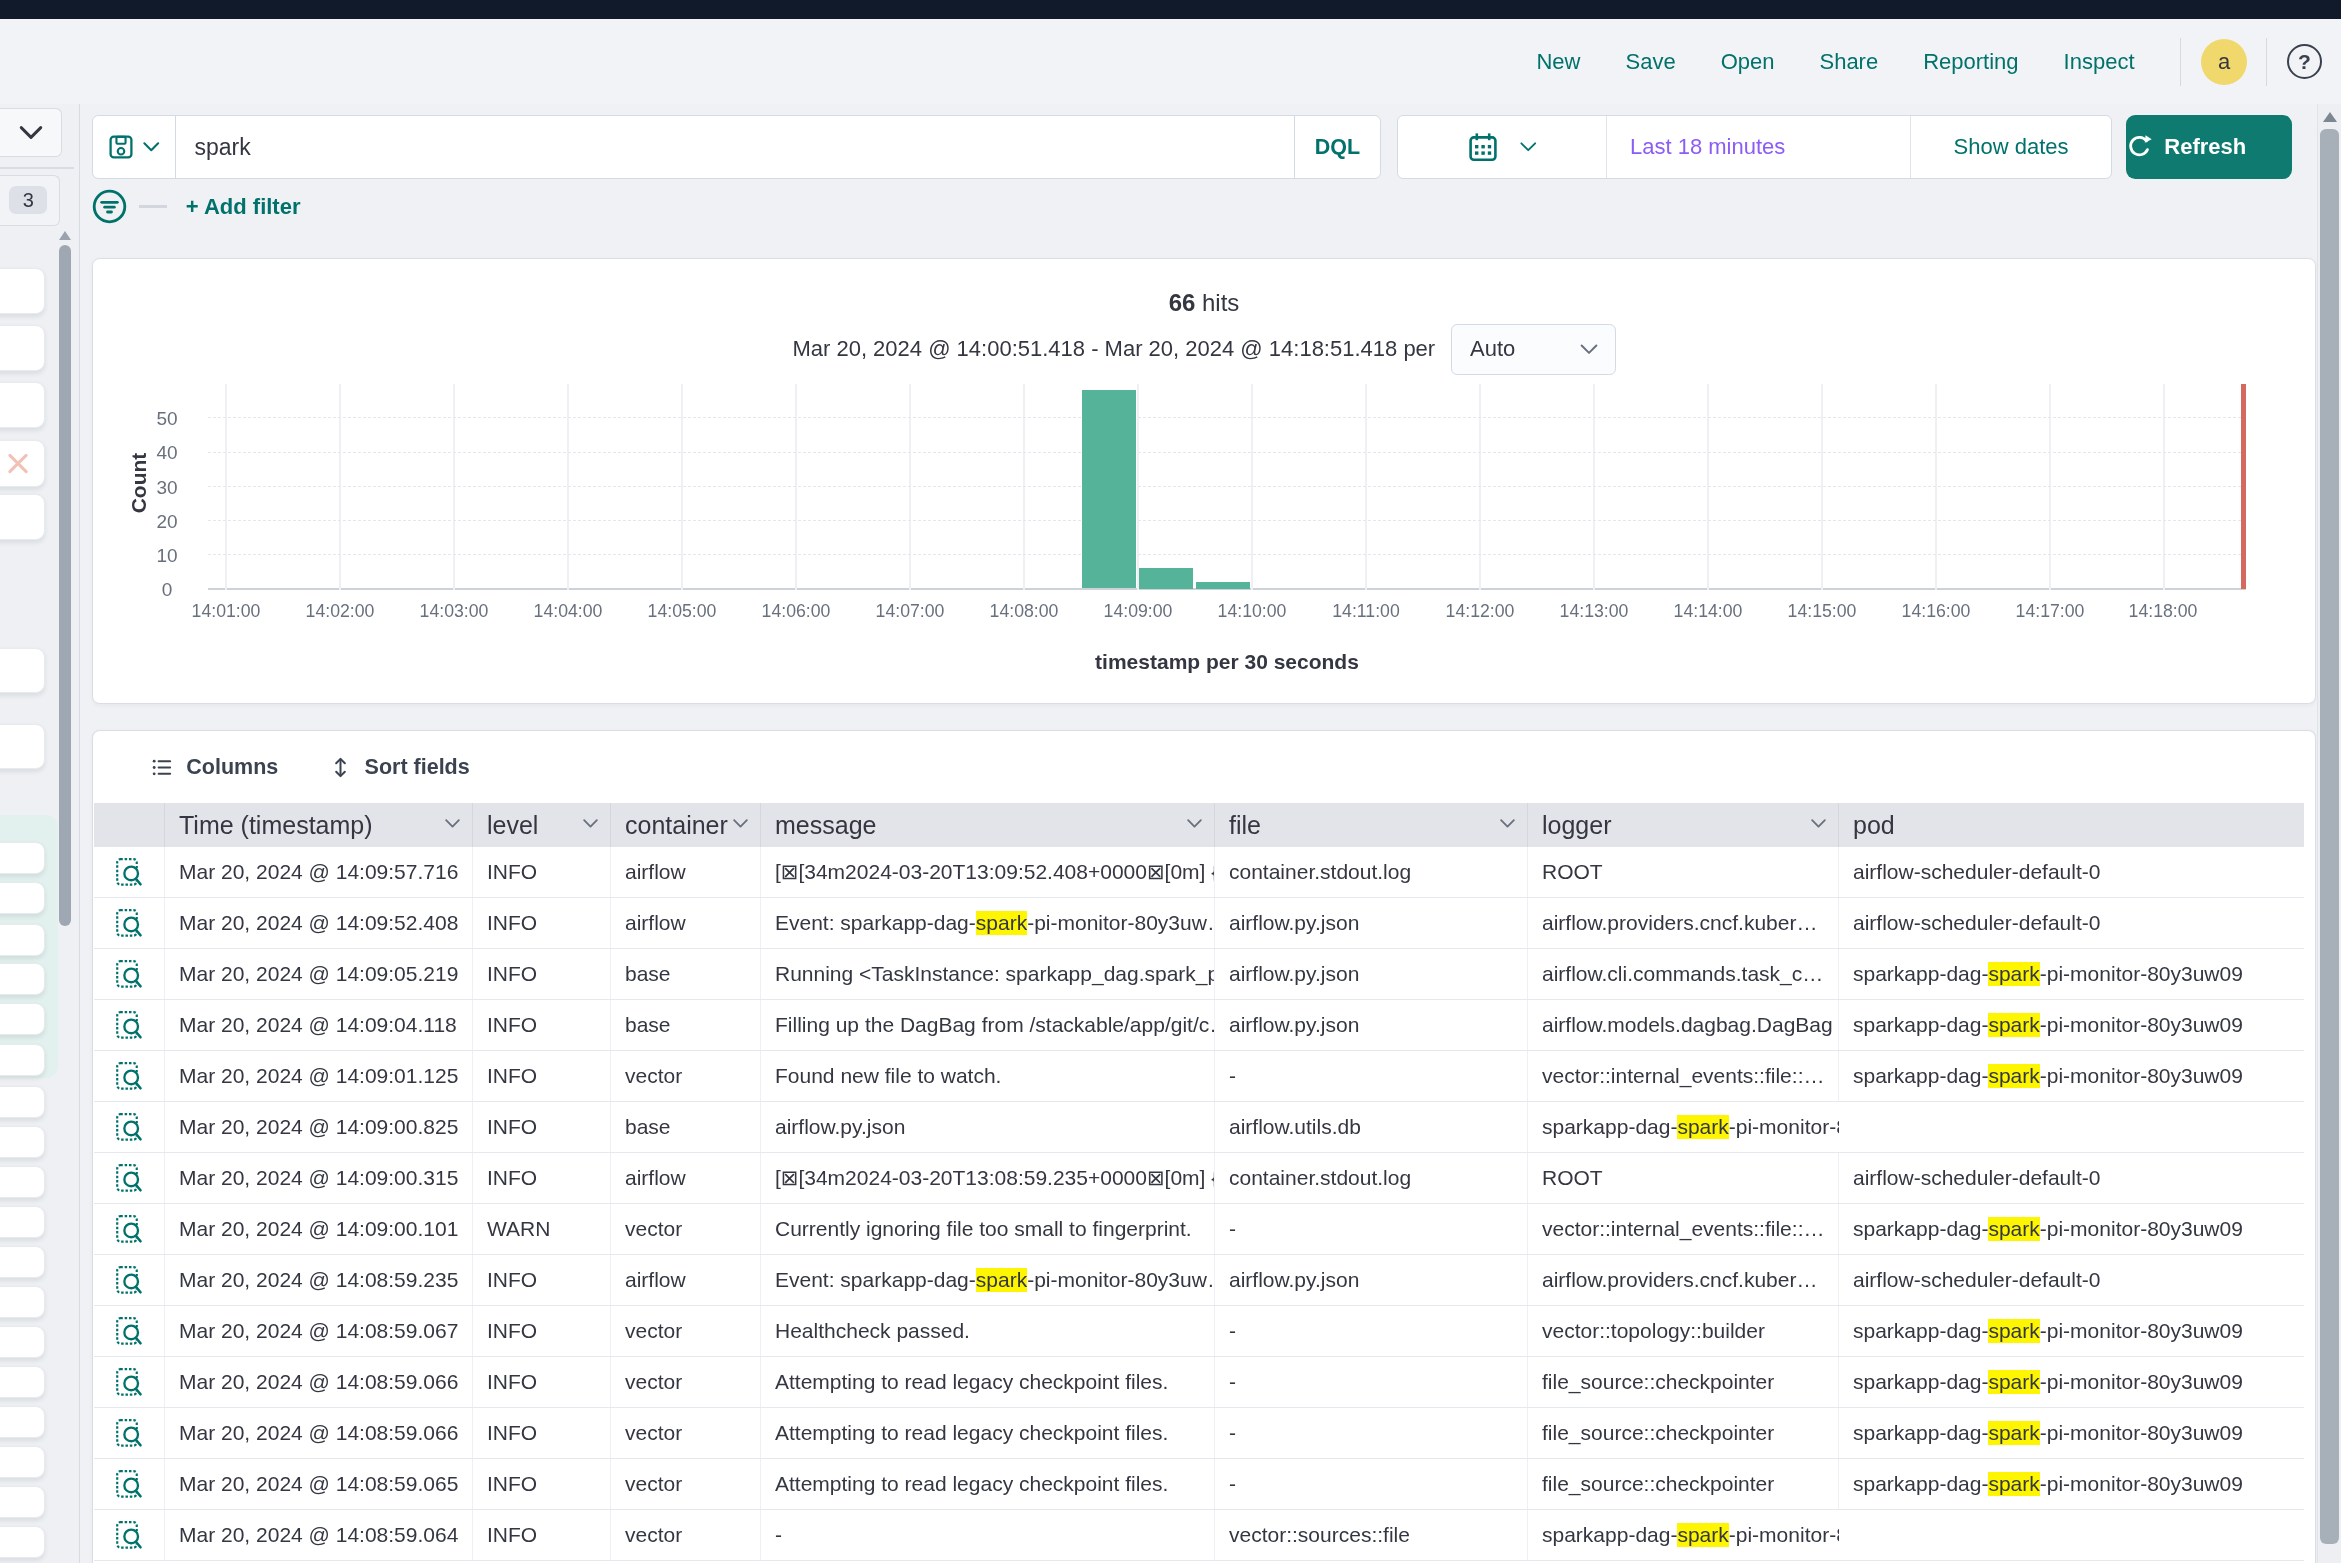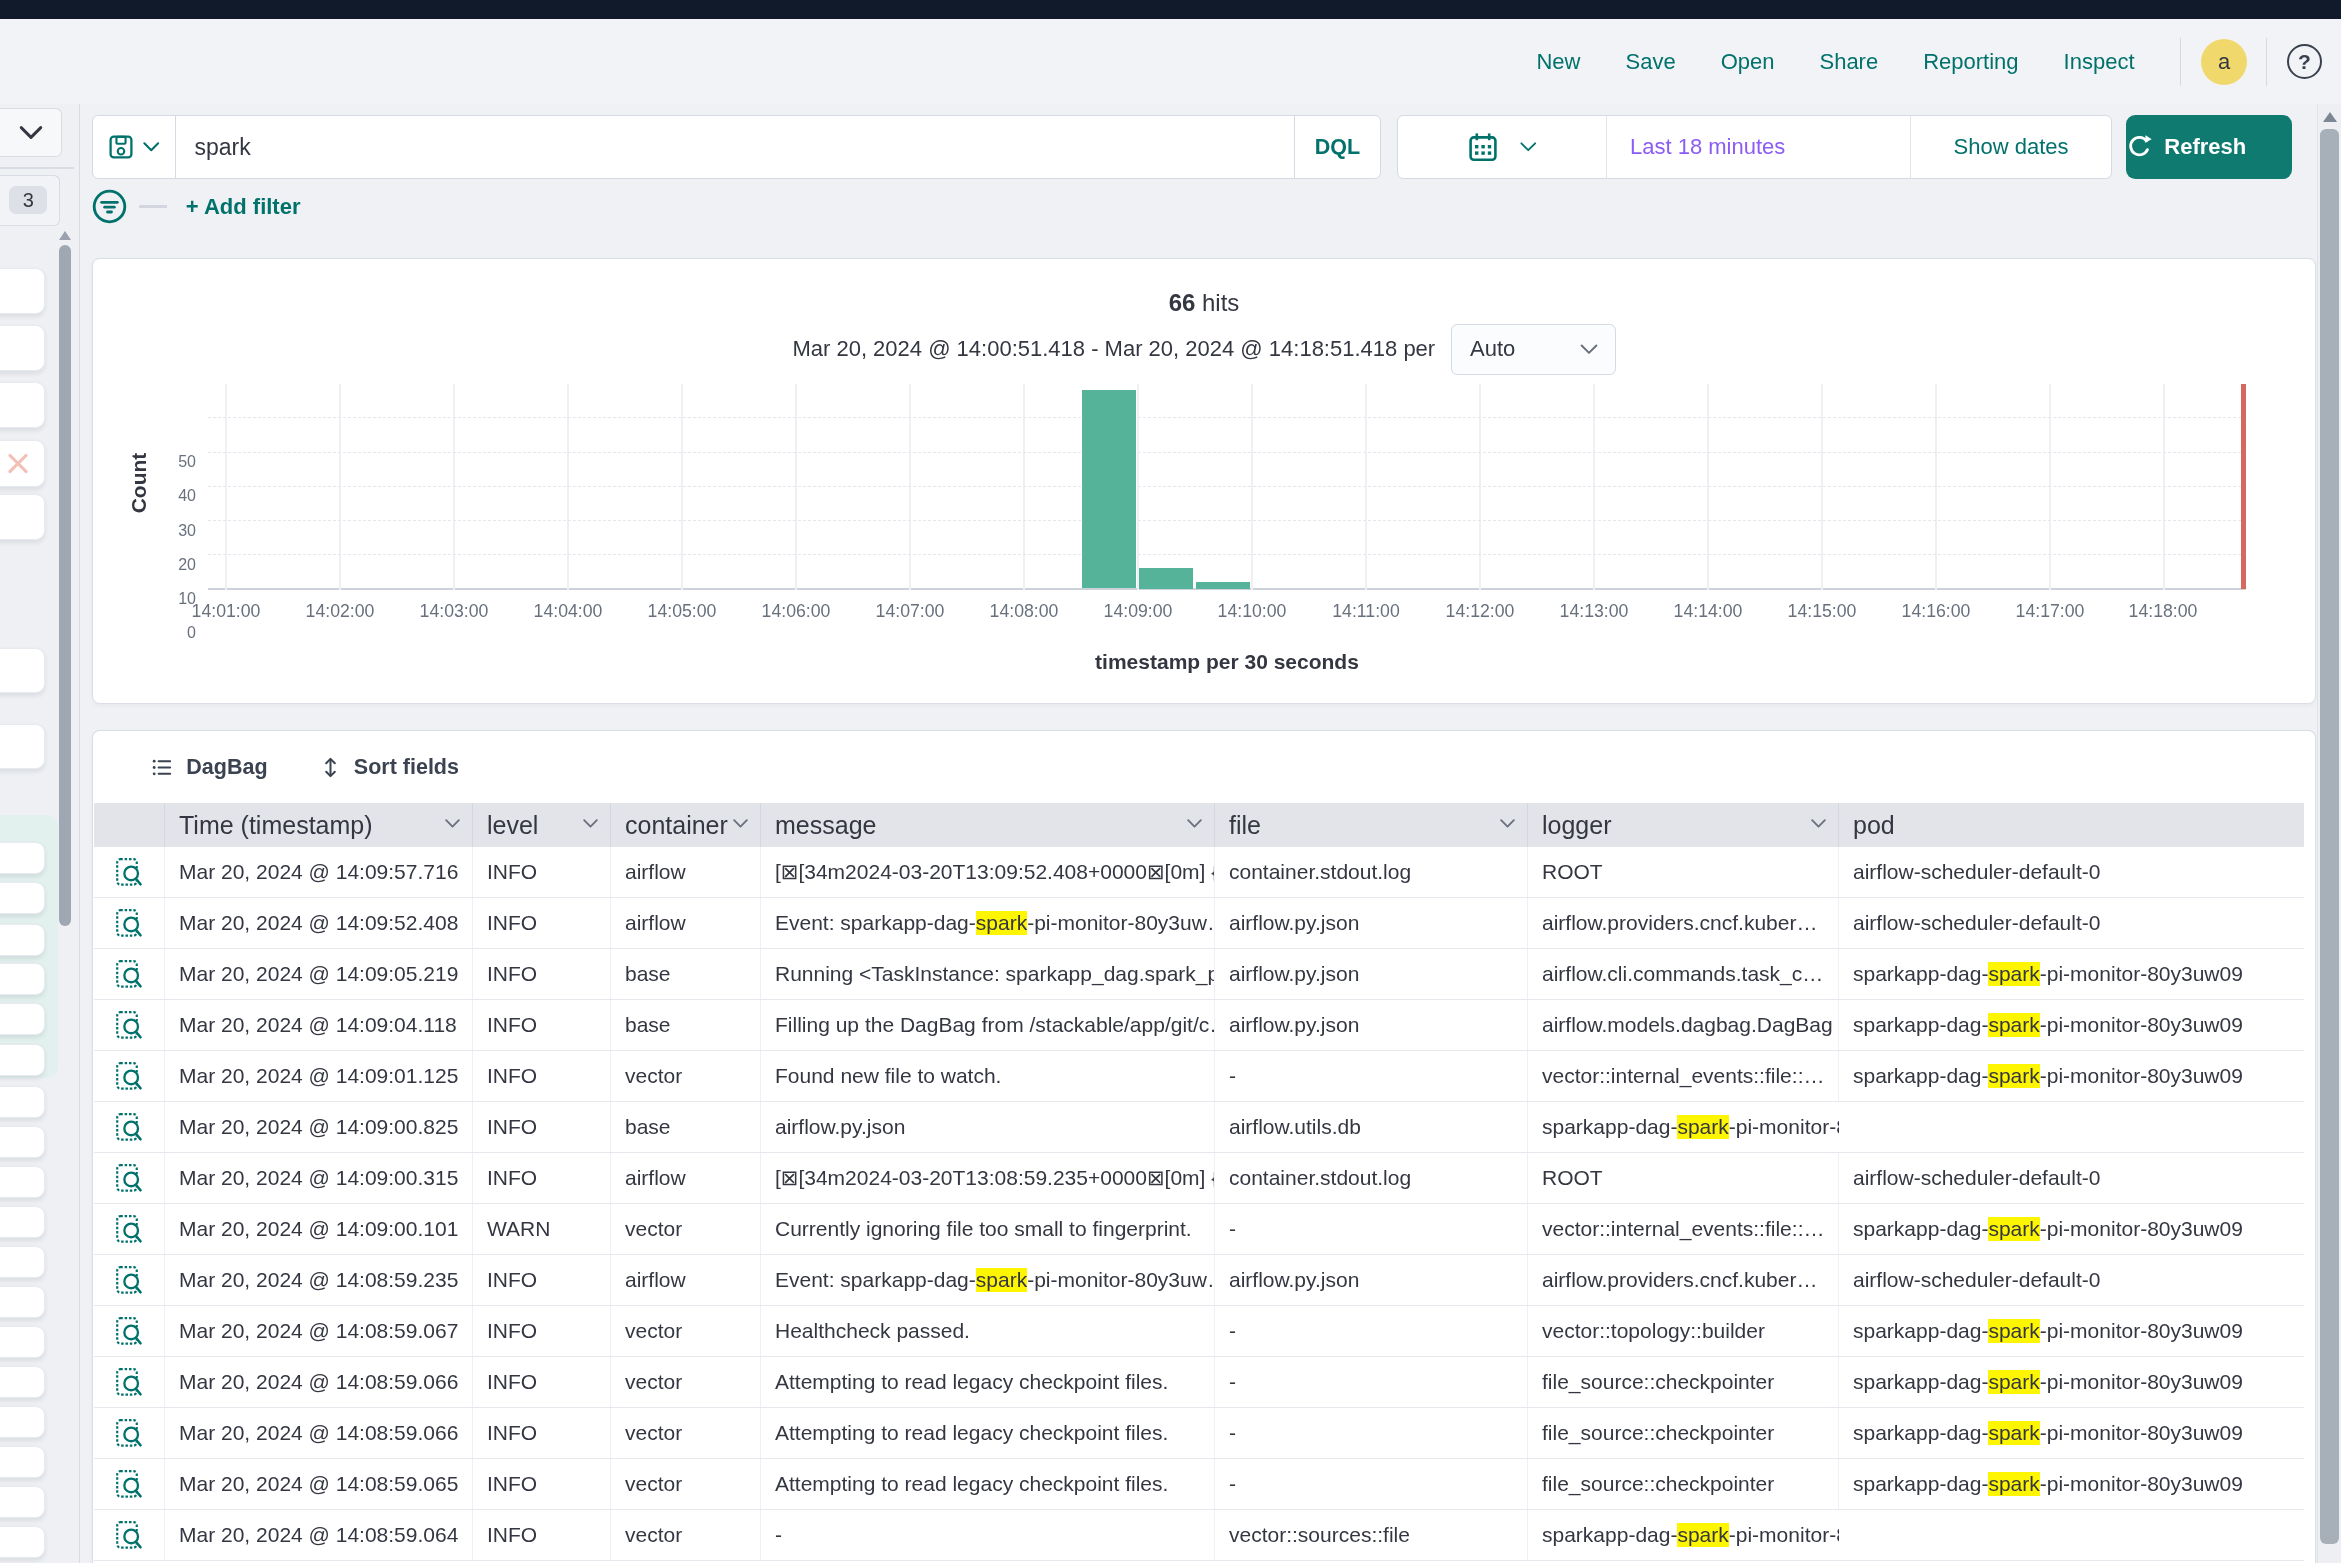--- a/index.html
+++ b/index.html
@@ -68,21 +68,21 @@
   .subtitle { font-size:22px; color:#343741; }
   .interval-select { width:165px; height:51px; background:#fbfcfe; border:1.5px solid #d3dae6; border-radius:6.2px;
                      display:flex; align-items:center; padding:0 15.4px 0 18.5px; font-size:22px; color:#343741; }
   .interval-select .grow { flex:1; }
   #plot { left:208px; top:384px; width:2038px; height:206px; border-bottom:2.3px solid #ccd1da; overflow:visible; }
   .vgrid { position:absolute; top:0; width:1.5px; background:#eef0f3; height:206px; }
   .hgrid { position:absolute; left:0; width:2038px; height:0; border-top:1.5px dashed #e4e7ec; }
   .bar { position:absolute; background:#54b399; }
   .nowline { position:absolute; width:4.6px; background:#d4695f; top:0; }
   #yaxis { left:138px; top:374px; width:58px; height:231px; }
-  .ytick { position:absolute; right:0; width:58px; text-align:right; font-size:16px; color:#69707d;margin-top:45px; }
+  .ytick { position:absolute; right:0; width:58px; text-align:center; font-size:19px; color:#69707d; }
   #xaxis { left:208px; top:601px; width:2038px; height:24.6px; }
   .xtick { position:absolute; width:108px; text-align:center; font-size:17.7px; color:#69707d; }
   .ylab { left:109px; top:471px; font-size:21px; font-weight:700; transform:rotate(-90deg); color:#343741; }
   .caption { left:208px; top:650px; width:2038px; text-align:center; font-size:21px; font-weight:700; color:#343741; }
 
   
   .table-panel { left:92px; top:730px; width:2224px; height:833px; background:#fff;
                  border:1.5px solid #dadde4; border-bottom:none; border-radius:7.7px 7.7px 0 0;
                  box-shadow:0 1.5px 3.8px rgba(60,70,90,.05); }
   .ttools { left:94px; top:732px; width:2210px; height:71px; display:flex; align-items:center;
@@ -328,21 +328,21 @@
             <g fill="#3b4250">
               <circle cx="2.2" cy="3.6" r="1"></circle>
               <circle cx="2.2" cy="8" r="1"></circle>
               <circle cx="2.2" cy="12.4" r="1"></circle>
               <rect x="4.6" y="2.9" width="9.4" height="1.4" rx="0.7"></rect>
               <rect x="4.6" y="7.3" width="9.4" height="1.4" rx="0.7"></rect>
               <rect x="4.6" y="11.7" width="9.4" height="1.4" rx="0.7"></rect>
             </g>
           </svg>
       </span>
-      <span>DagBag</span>
+      <span>Columns</span>
     </span>
     <span class="tool-btn">
       <span>
         <svg width="23" height="23" viewBox="0 0 16 16">
             <g fill="none" stroke="#3b4250" stroke-width="1.4" stroke-linecap="round" stroke-linejoin="round">
               <polyline points="5,5 8,2 11,5"></polyline>
               <polyline points="5,11 8,14 11,11"></polyline>
               <line x1="8" y1="2.4" x2="8" y2="13.6"></line>
             </g>
           </svg>

